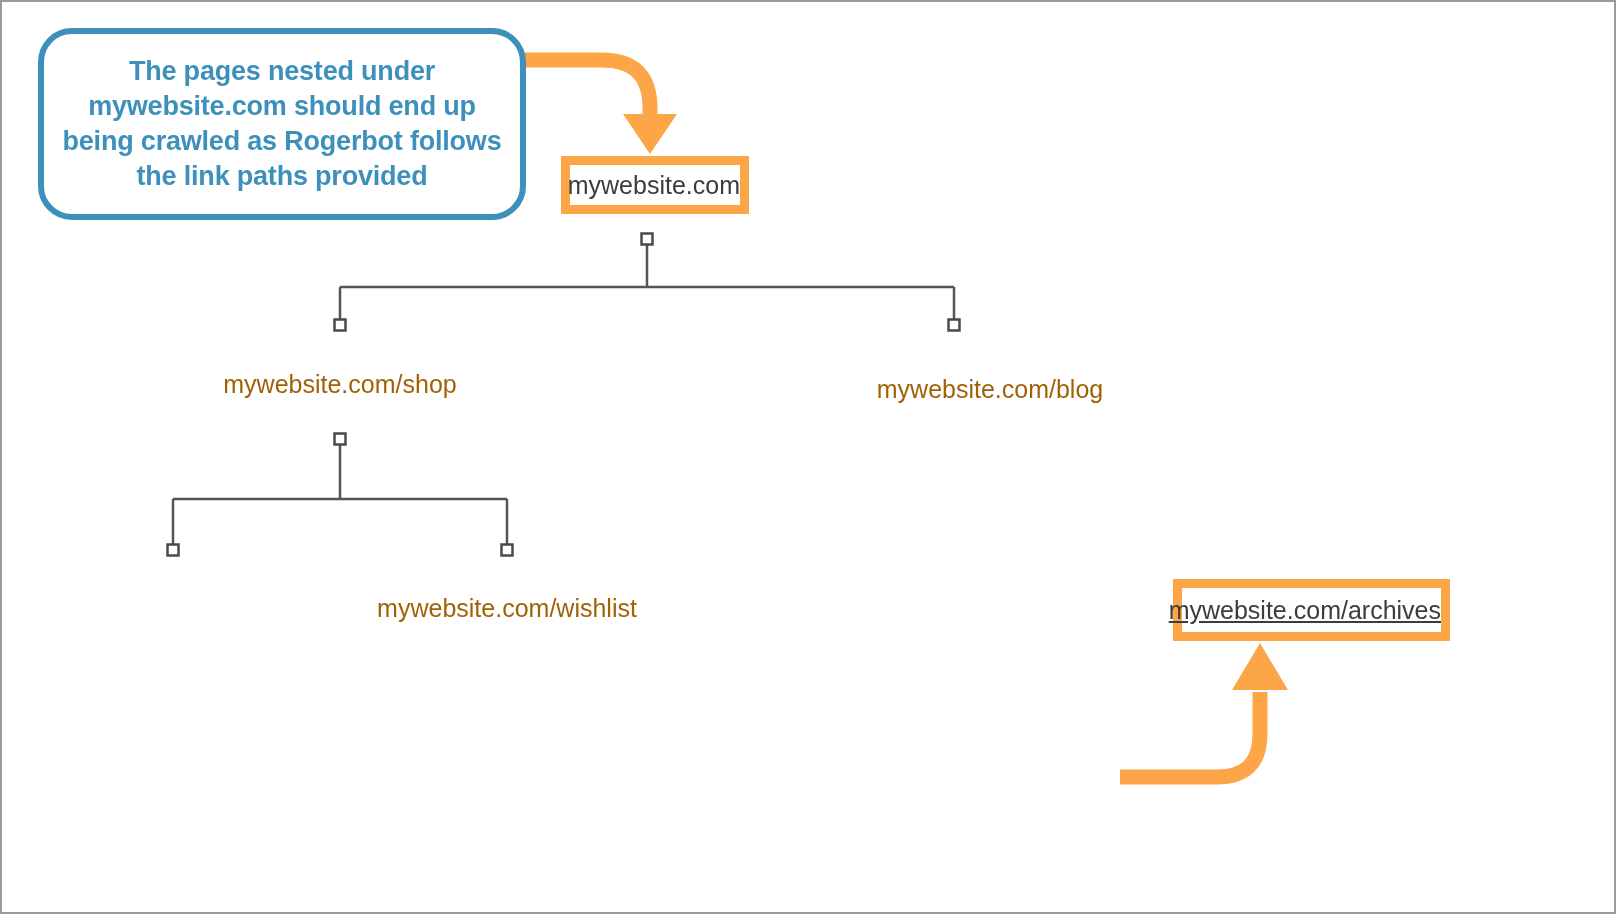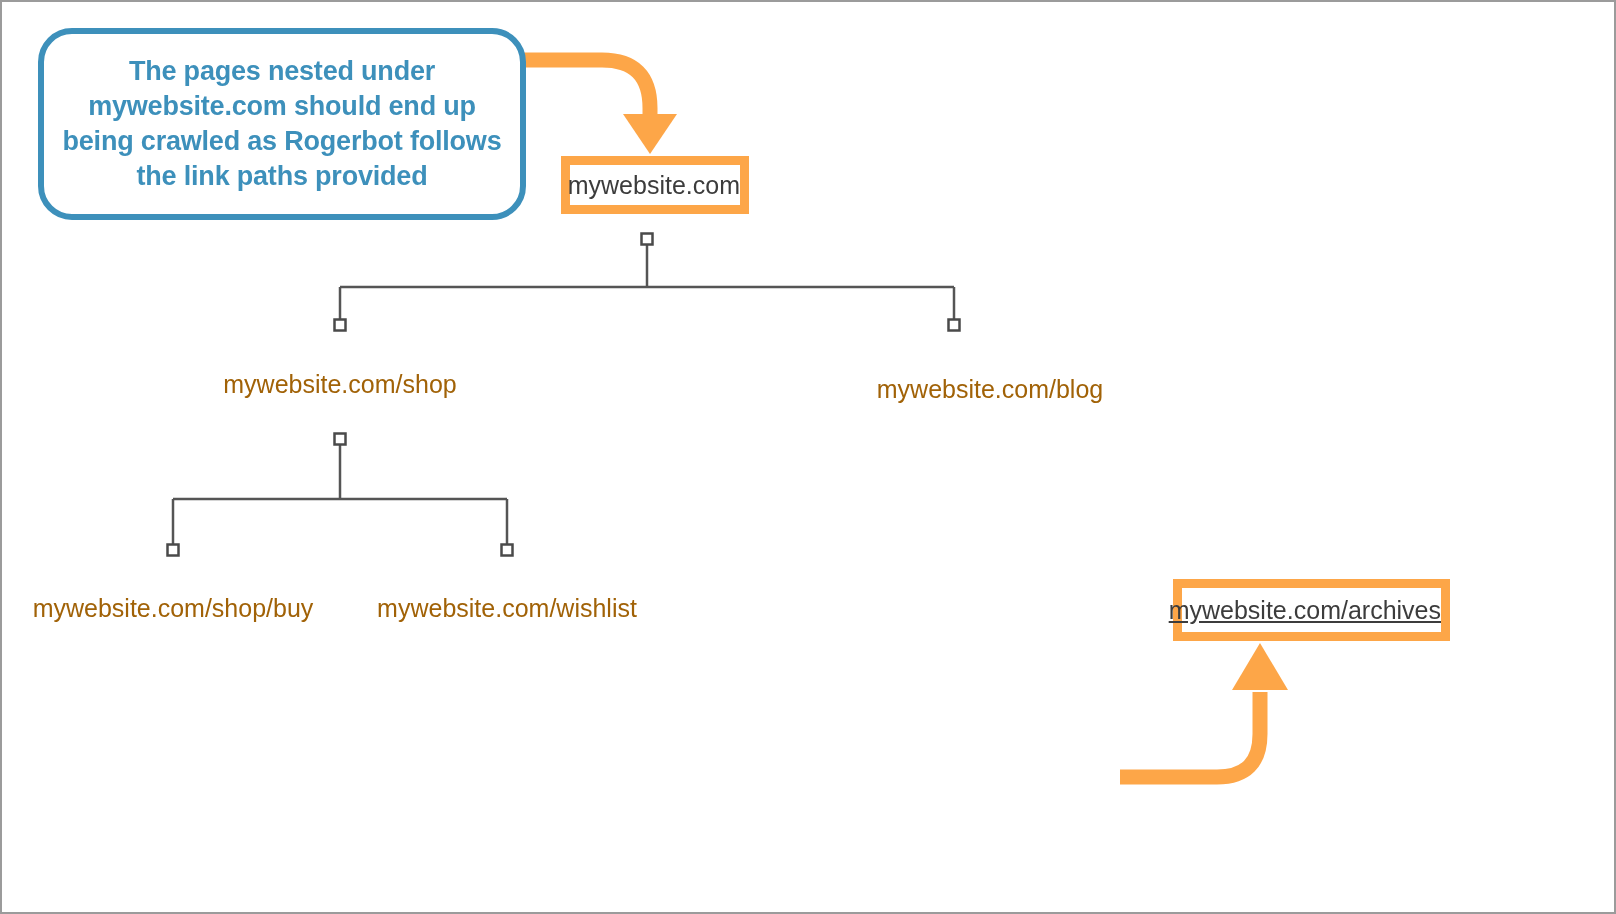--- a/index.html
+++ b/index.html
@@ -153,17 +153,16 @@
   </div>
 
   <div class="orange-box" id="box-archives">
     <span>mywebsite.com/archives</span>
   </div>
 
   <div class="node-label" style="left:338px; top:368px;">mywebsite.com/shop</div>
 
   <div class="node-label" style="left:952px; top:373px;margin-left:36px;">mywebsite.com/blog</div>
 
-  <div class="node-label" style="left:171px; top:592px;">mywebsite.com/shop/buy</div>
 
   <div class="node-label" style="left:505px; top:592px;">mywebsite.com/wishlist</div>
 
 </div>
 
 </body></html>

